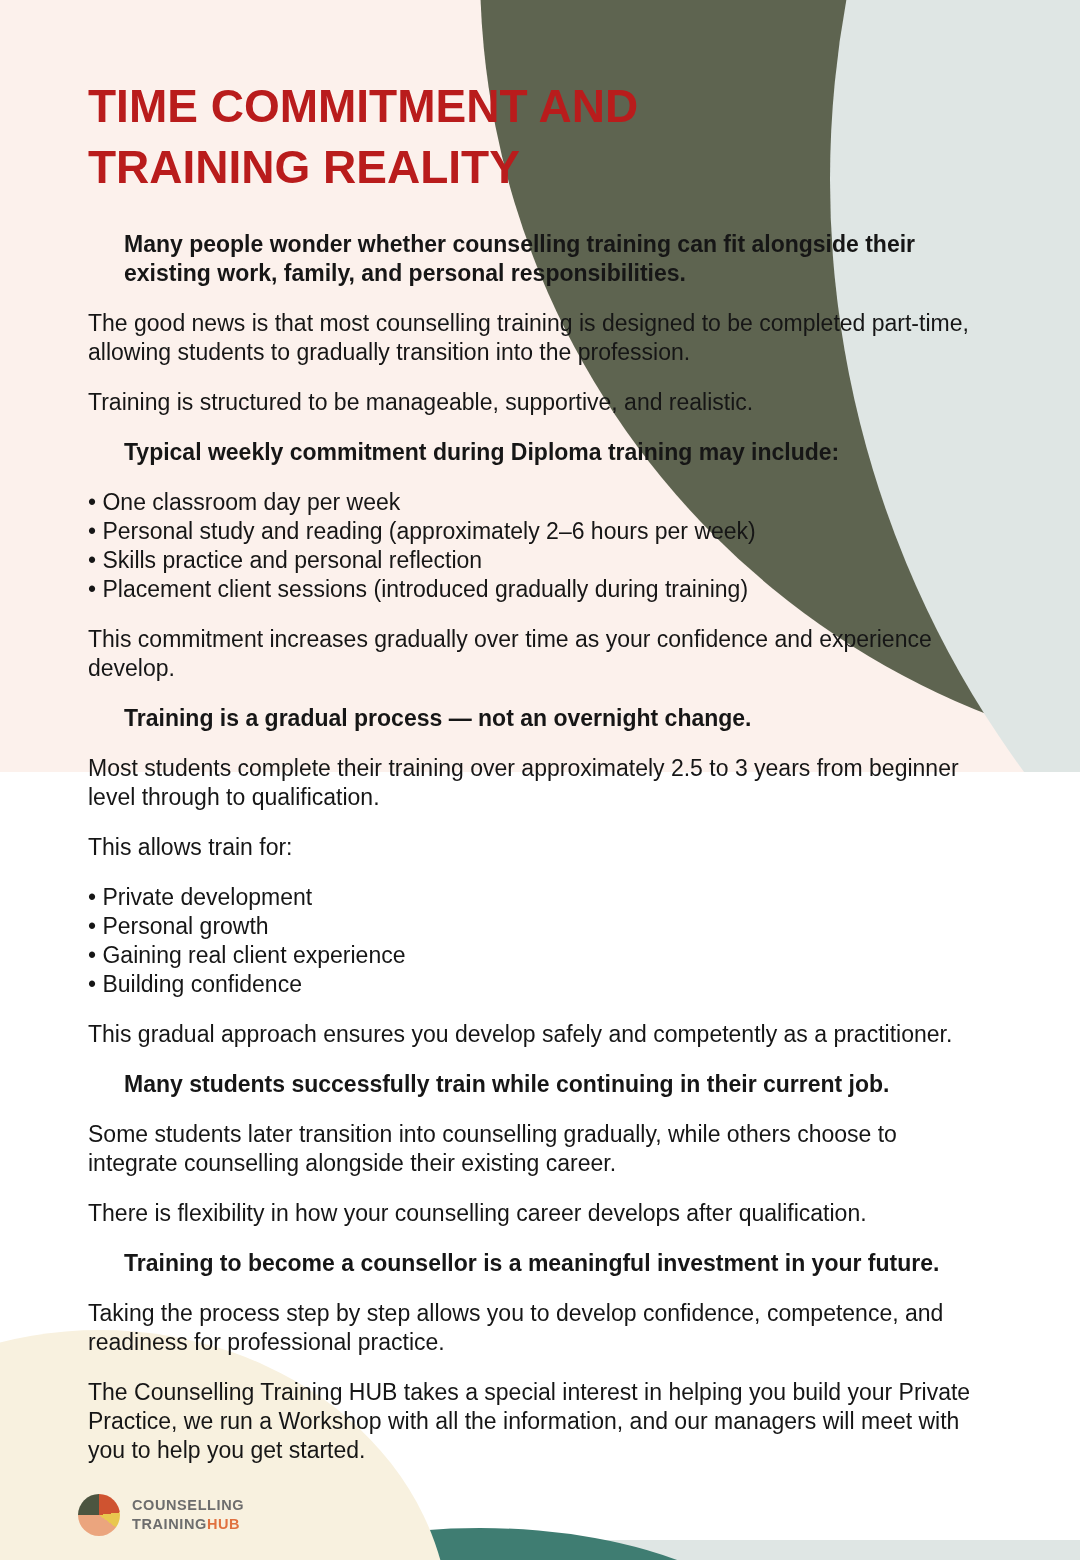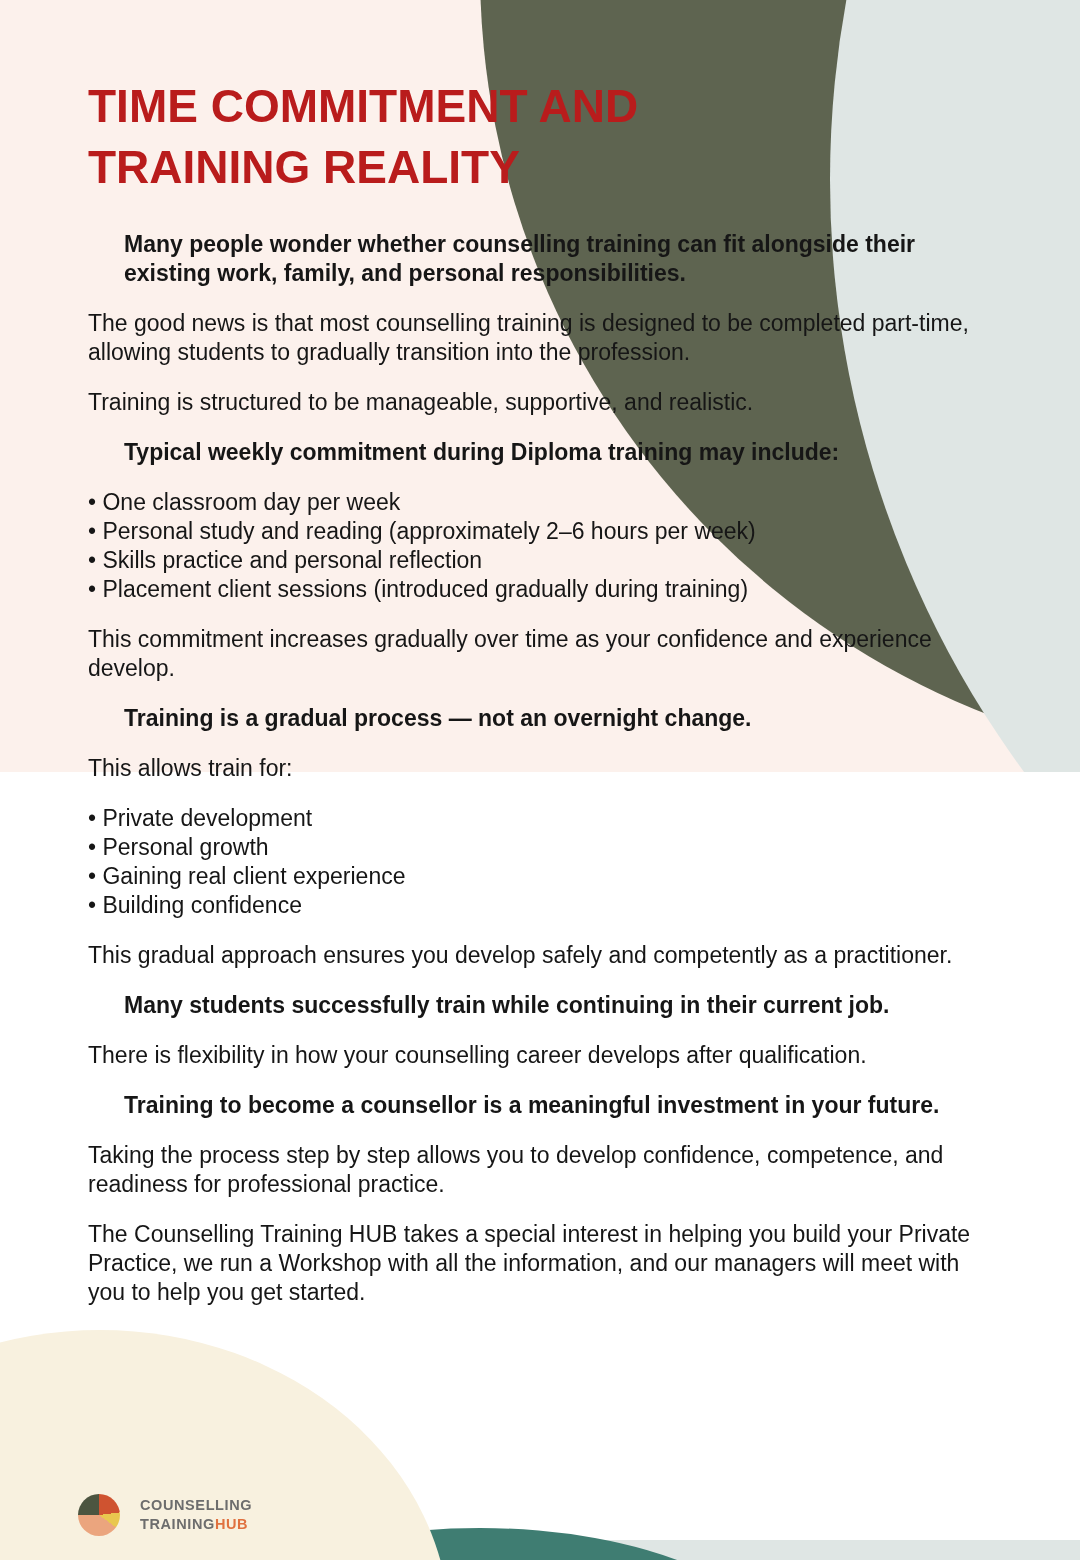--- a/index.html
+++ b/index.html
@@ -50,21 +50,21 @@
   }
   .content p.b{font-weight:700;margin-left:36px;}
   .list{margin:0 0 21px 0;}
   .li{
     font-size:23px;line-height:29px;
   }
   .li::before{content:"• ";}
   
   .logo{
     position:absolute;left:78px;top:1494px;z-index:3;
-    display:flex;align-items:center;gap:20px;
+    display:flex;align-items:center;gap:12px;
   }
   .logo-icon{
     width:42px;height:42px;border-radius:50%;
     background:conic-gradient(from -90deg,
       #4c5540 0 25%, #cf5330 25% 48%, #e9c74f 48% 60%, #eba57e 60% 100%);
   }
   .logo-text{
     font-size:14.5px;line-height:19px;font-weight:700;
     letter-spacing:0.6px;color:#6d6d6d;
   }
@@ -94,31 +94,33 @@
 
   <div class="list">
     <div class="li">One classroom day per week</div>
     <div class="li">Personal study and reading (approximately 2–6 hours per week)</div>
     <div class="li">Skills practice and personal reflection</div>
     <div class="li">Placement client sessions (introduced gradually during training)</div>
   </div>
 
   <p>This commitment increases gradually over time as your confidence and experience develop.</p>
   <p class="b">Training is a gradual process — not an overnight change.</p>
+  <p>Most students complete their training over approximately 2.5 to 3 years from beginner level through to qualification.</p>
   <p>This allows train for:</p>
 
   <div class="list">
     <div class="li">Private development</div>
     <div class="li">Personal growth</div>
     <div class="li">Gaining real client experience</div>
     <div class="li">Building confidence</div>
   </div>
 
   <p>This gradual approach ensures you develop safely and competently as a practitioner.</p>
   <p class="b">Many students successfully train while continuing in their current job.</p>
+  <p>Some students later transition into counselling gradually, while others choose to integrate counselling alongside their existing career.</p>
   <p>There is flexibility in how your counselling career develops after qualification.</p>
   <p class="b">Training to become a counsellor is a meaningful investment in your future.</p>
   <p>Taking the process step by step allows you to develop confidence, competence, and readiness for professional practice.</p>
   <p>The Counselling Training HUB takes a special interest in helping you build your Private Practice, we run a Workshop with all the information, and our managers will meet with you to help you get started.</p>
 </div>
 
 <div class="logo">
   <div class="logo-icon"></div>
   <div class="logo-text">
     <div>COUNSELLING</div>

